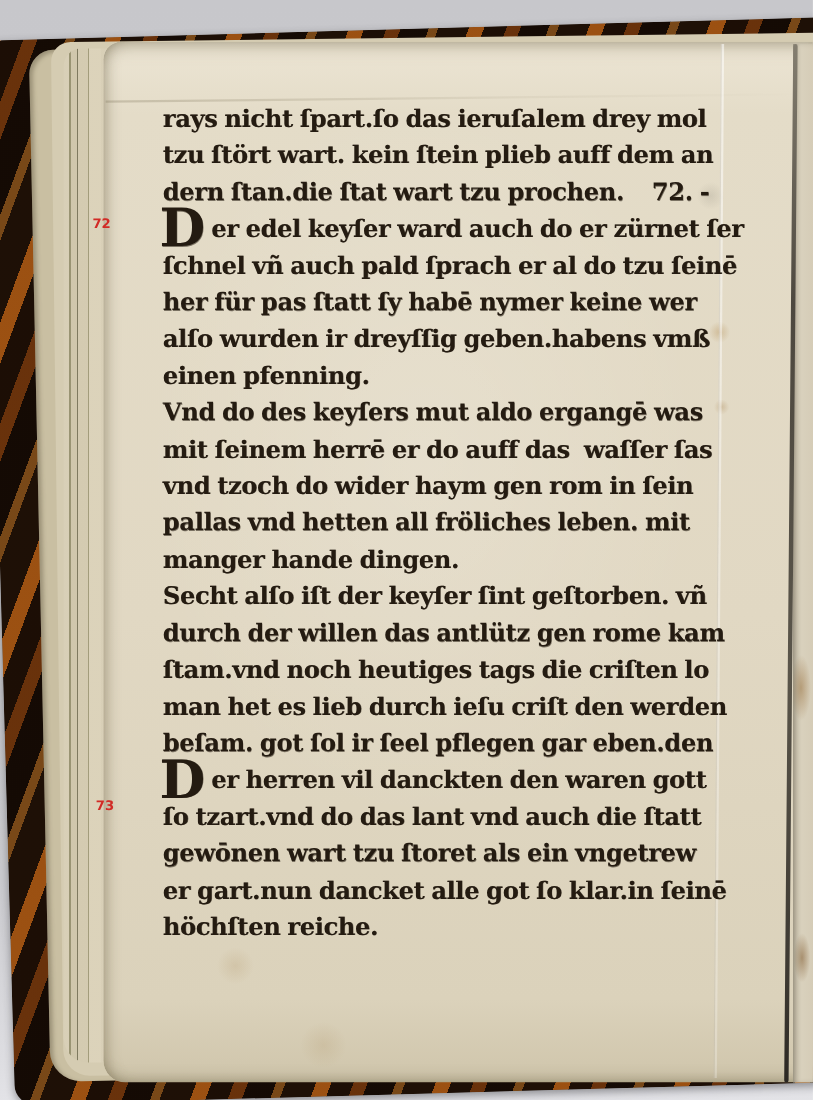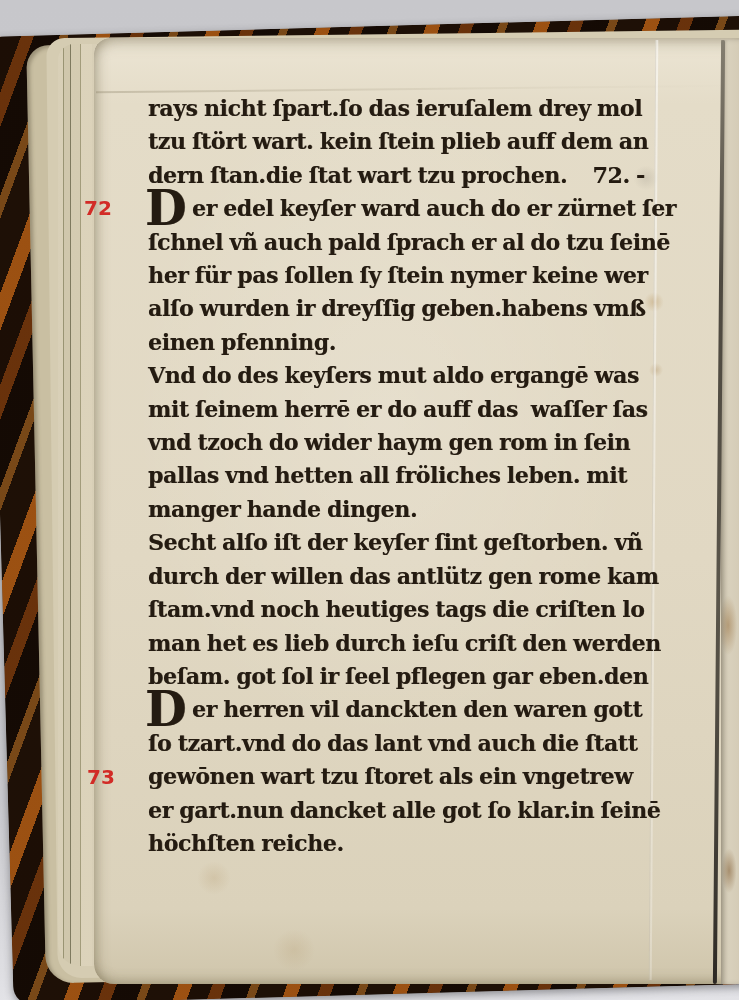--- a/index.html
+++ b/index.html
@@ -110,25 +110,25 @@
   .line{position:relative;white-space:pre;margin-left:36px;}
   .line.has-dropcap{padding-left:44px;}
   .dropcap{
     position:absolute;left:-3px;top:-8px;
     font-size:48px;line-height:1;
     letter-spacing:0;
   }
   .folio{
     position:absolute;
     font-family:"DejaVu Sans", sans-serif;
-    font-size:20px;font-weight:bold;
+    font-size:12px;font-weight:bold;
     color:#d22b26;
   }
   #folio-72{left:84px;top:196px;}
-  #folio-73{left:87px;top:765px;text-align:right;}
+  #folio-73{left:87px;top:725px;text-align:right;}
 </style>
 </head>
 <body>
 
 <div id="stage">
   <div class="cover"></div>
   <div class="stack"></div>
   <div class="stack2"></div>
   <div class="edge-lines"></div>
   <div class="page"></div>
@@ -139,21 +139,21 @@
 
   <div id="folio-72" class="folio" style="color: rgb(210, 43, 38);">72</div>
   <div id="folio-73" class="folio" style="color: rgb(210, 43, 38);">73</div>
 
   <div class="textblock" style="color: rgb(36, 27, 17);">
       <div class="line">rays nicht ſpart.ſo das ieruſalem drey mol</div>
       <div class="line">tzu ſtört wart. kein ſtein plieb auff dem an</div>
       <div class="line">dern ſtan.die ſtat wart tzu prochen.    72. -</div>
       <div class="line has-dropcap"><span class="dropcap">D</span>er edel keyſer ward auch do er zürnet ſer</div>
       <div class="line">ſchnel vñ auch pald ſprach er al do tzu ſeinē</div>
-      <div class="line">her für pas ſollen ſy ſtein nymer keine wer</div>
+      <div class="line">her für pas ſtatt ſy habē nymer keine wer</div>
       <div class="line">alſo wurden ir dreyſſig geben.habens vmß</div>
       <div class="line">einen pfenning.</div>
       <div class="line">Vnd do des keyſers mut aldo ergangē was</div>
       <div class="line">mit ſeinem herrē er do auff das  waſſer ſas</div>
       <div class="line">vnd tzoch do wider haym gen rom in ſein</div>
       <div class="line">pallas vnd hetten all fröliches leben. mit</div>
       <div class="line">manger hande dingen.</div>
       <div class="line">Secht alſo iſt der keyſer ſint geſtorben. vñ</div>
       <div class="line">durch der willen das antlütz gen rome kam</div>
       <div class="line">ſtam.vnd noch heutiges tags die criſten lo</div>

